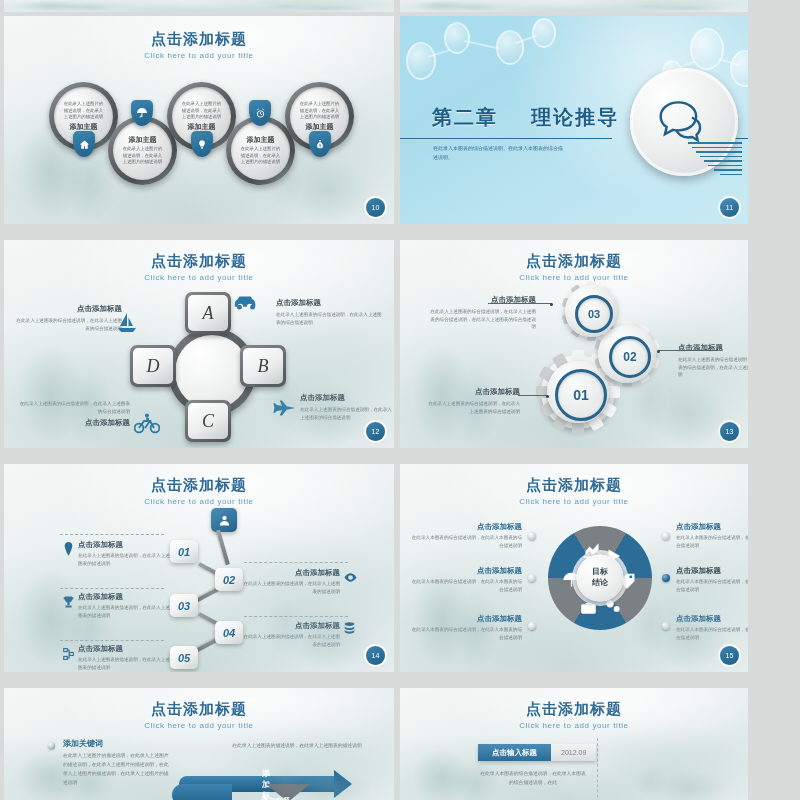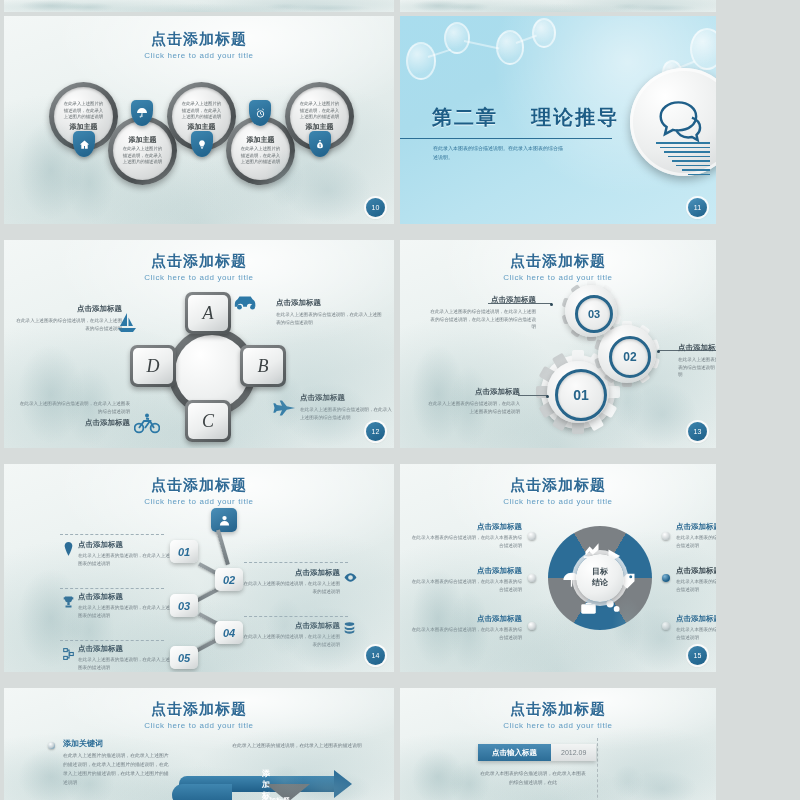--- a/index.html
+++ b/index.html
@@ -6,21 +6,21 @@
   body{width:800px;height:800px;overflow:hidden;font-family:"Liberation Sans","DejaVu Sans",sans-serif;}
   .grid{position:relative;width:800px;height:800px;background:#d7dcdb;}
   .slide{position:absolute;overflow:hidden;background:#eef3f2;}
   
   .r0{top:-12px;height:24px;}
   .r1{top:16px;height:208px;}
   .r2{top:240px;height:208px;}
   .r3{top:464px;height:208px;}
   .r4{top:688px;height:120px;}
   .cL{left:4px;width:390px;}
-  .cR{left:400px;width:316px;}
+  .cR{left:400px;width:348px;}
 
   
   .bg-lab{
     background:
       radial-gradient(ellipse 60% 70% at 18% 80%, rgba(168,196,196,.38), rgba(168,196,196,0) 62%),
       radial-gradient(ellipse 46% 62% at 78% 72%, rgba(176,201,203,.34), rgba(176,201,203,0) 65%),
       radial-gradient(ellipse 40% 50% at 50% 100%, rgba(150,182,184,.30), rgba(150,182,184,0) 70%),
       radial-gradient(ellipse 70% 60% at 62% 10%, rgba(255,255,255,.85), rgba(255,255,255,0) 70%),
       linear-gradient(160deg,#f3f7f6 0%,#eaf1f0 38%,#dfe9e8 72%,#e6eeed 100%);
   }

